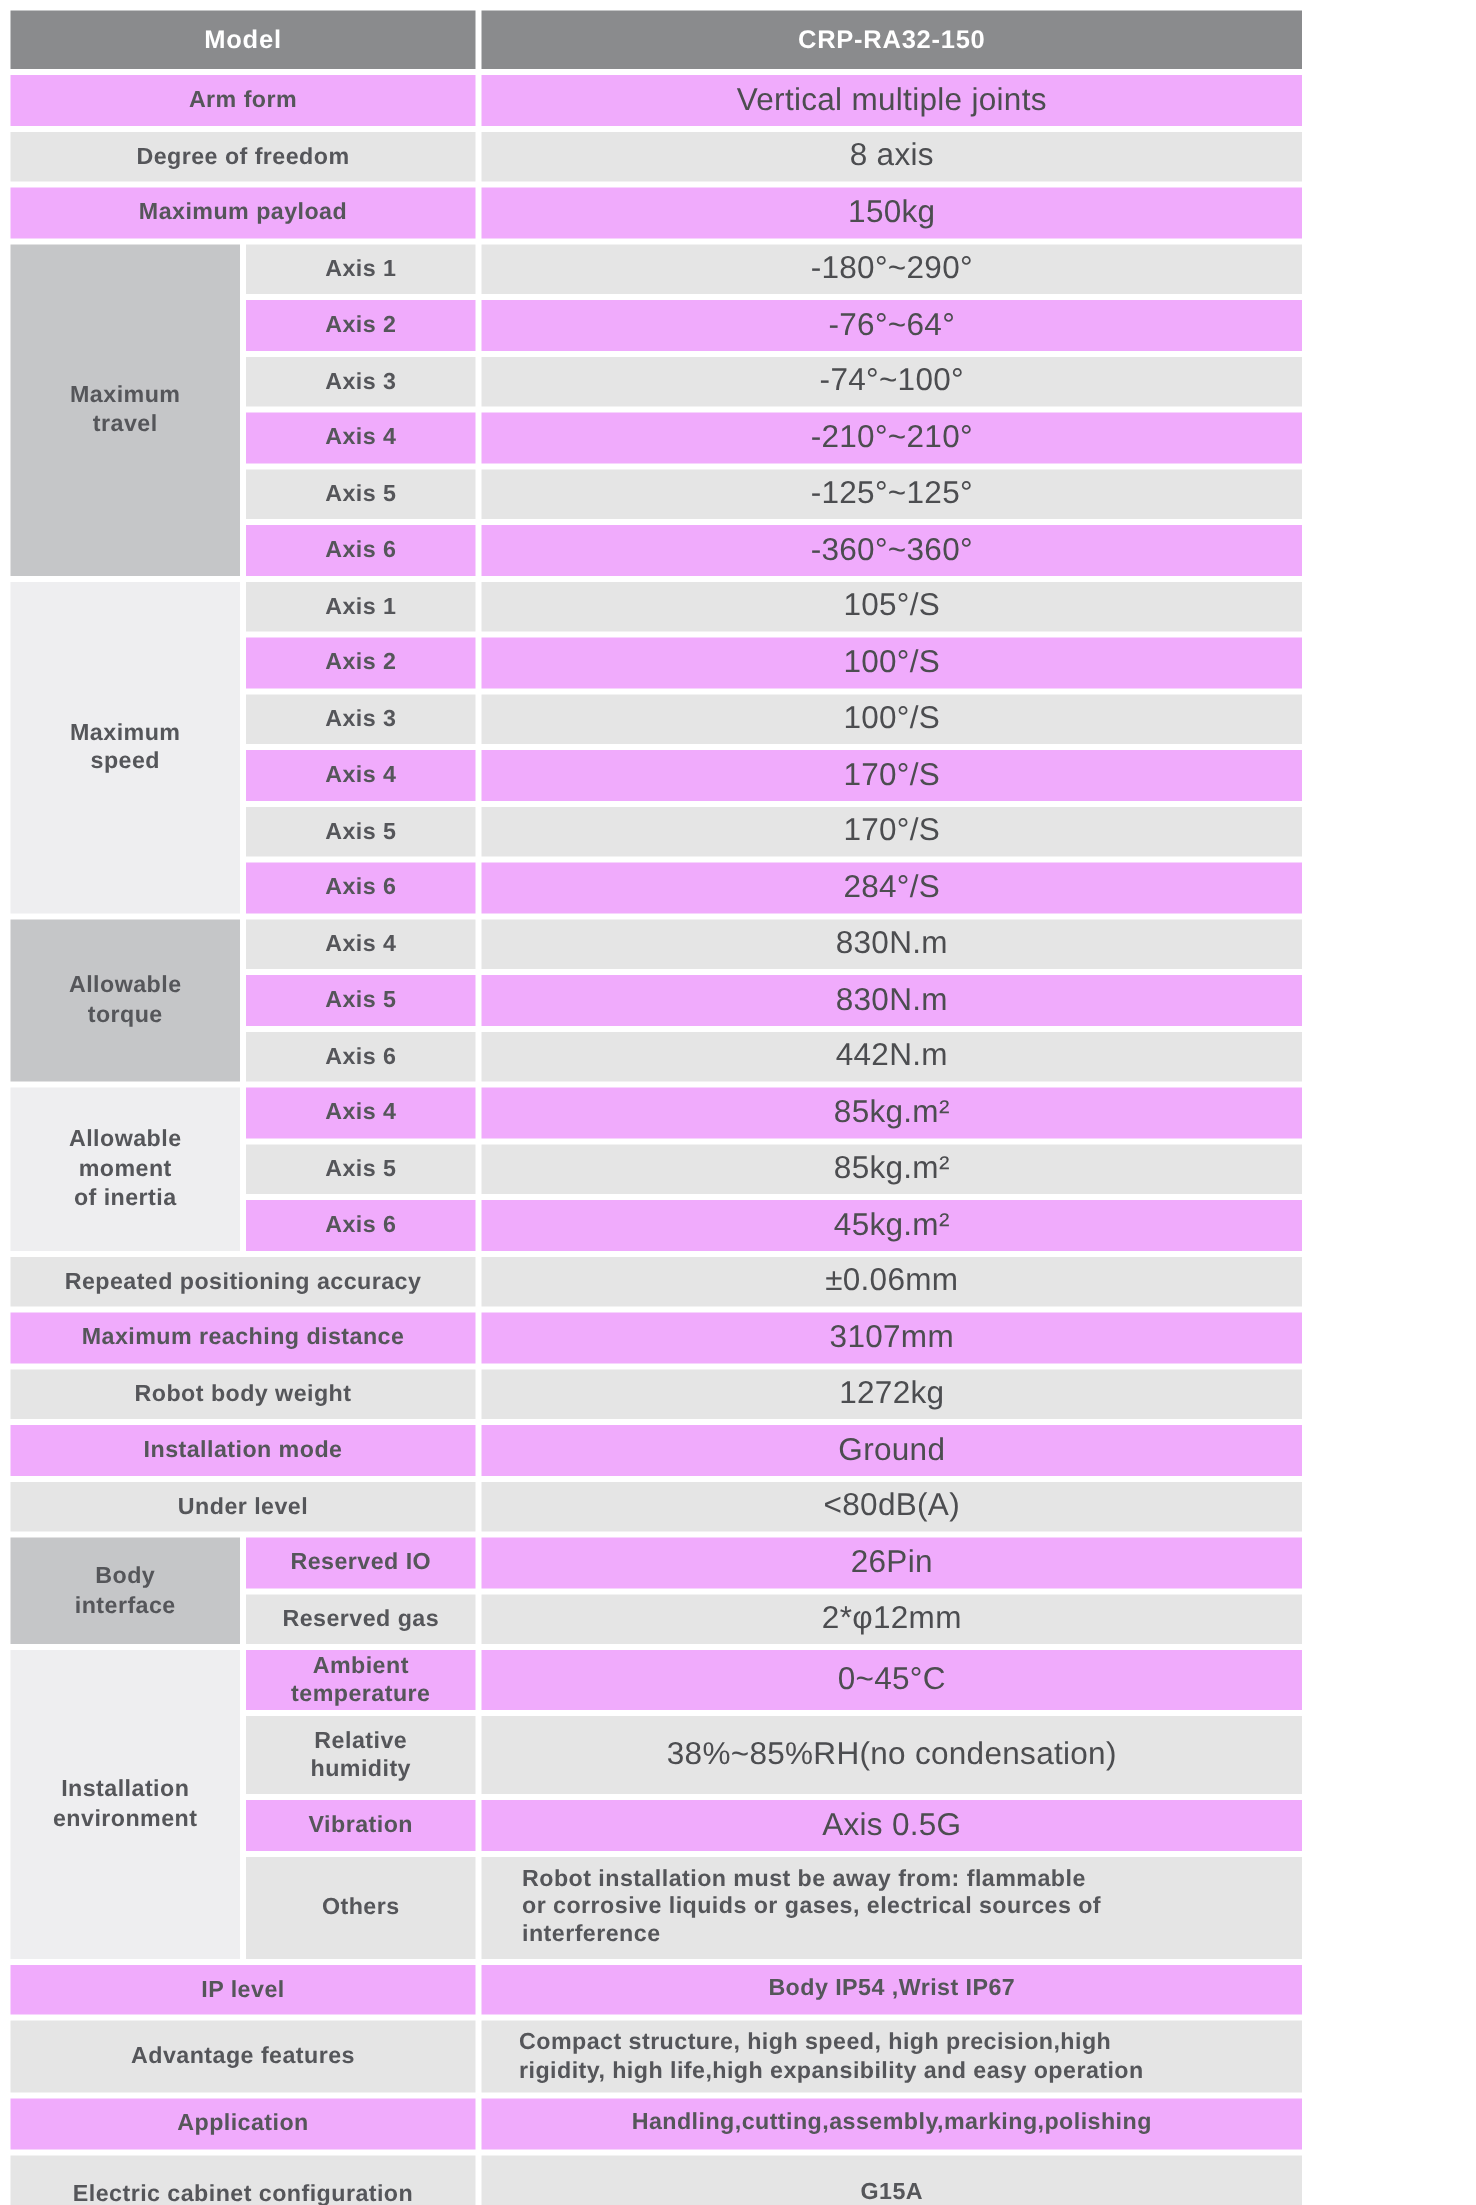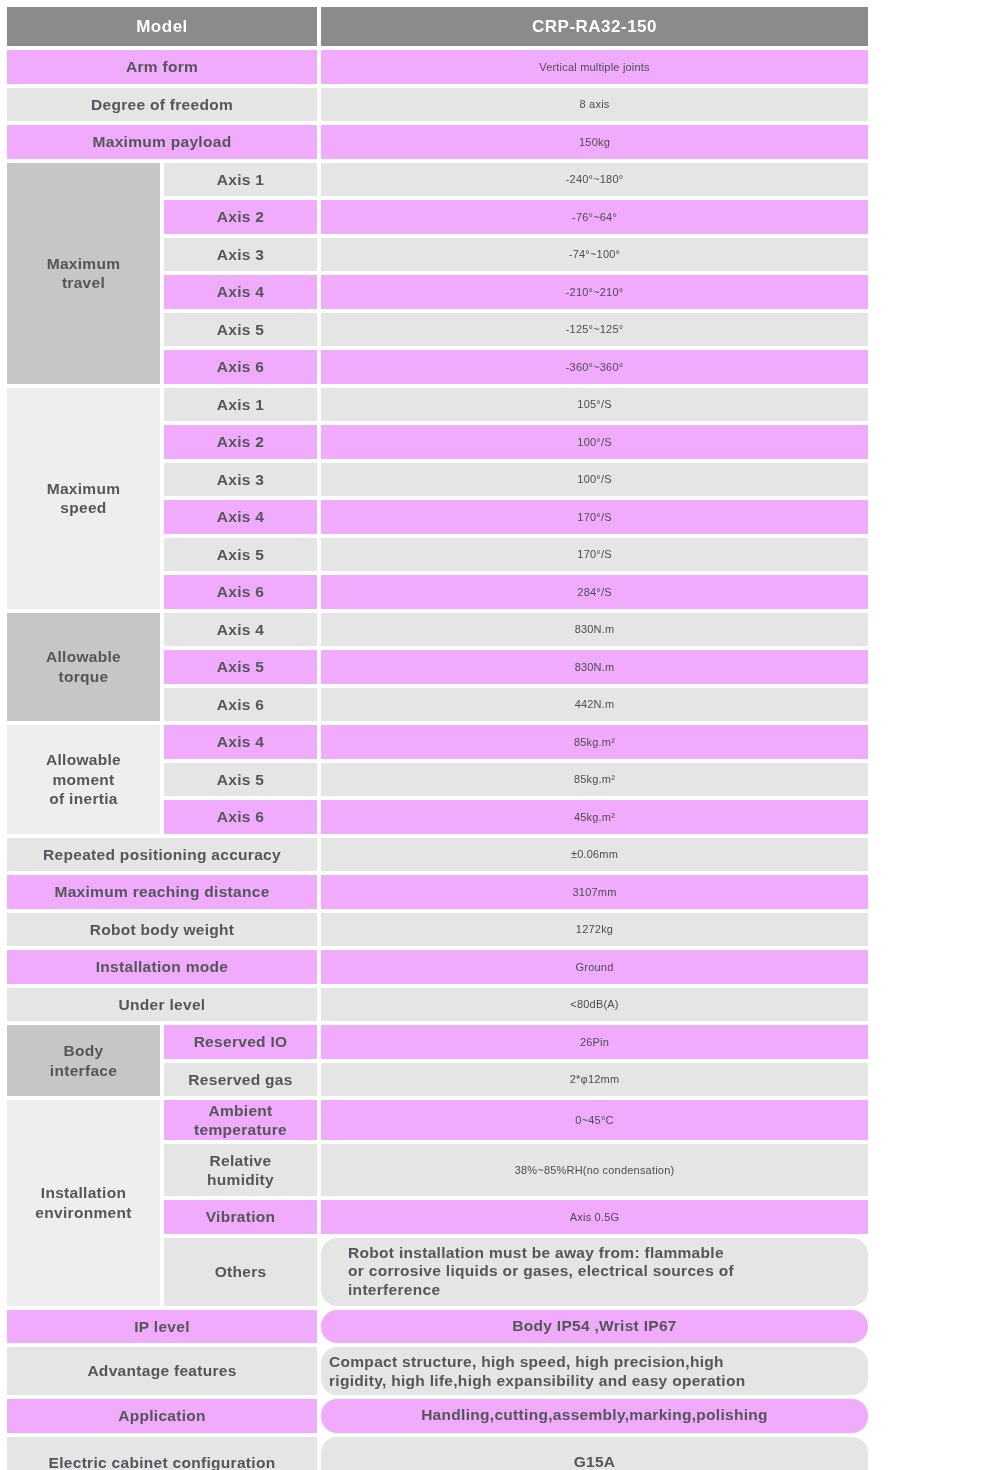--- a/index.html
+++ b/index.html
@@ -31,36 +31,36 @@
     background:#8a8b8d;color:#ffffff;height:39px;
     font-size:17px;font-weight:700;letter-spacing:.5px;
   }
   
   .lbl{
     font-weight:700;color:#55565a;font-size:15.5px;letter-spacing:.3px;
     line-height:1.25;white-space:pre-line;
   }
   
   .val{
-    font-weight:400;color:#4c4d50;font-size:11px;letter-spacing:.2px;
+    font-weight:400;color:#4c4d50;font-size:21px;letter-spacing:.2px;
     white-space:pre-line;
   }
   
   .valb{
     font-weight:700;color:#55565a;font-size:15.5px;letter-spacing:.3px;
-    white-space:pre-line;line-height:1.22;border-radius:16px;
+    white-space:pre-line;line-height:1.22;
   }
   
   tr.h40 td{height:40px;}
   tr.h36 td{height:52px;}
   tr.h48 td{height:48px;}
   tr.h68 td{height:68px;}
   
   td.left-pad{text-align:left;padding-left:27px;padding-right:6px;line-height:1.18;}
-  td.left-pad-sm{text-align:left;padding-left:8px;padding-right:4px;line-height:1.25;}
+  td.left-pad-sm{text-align:left;padding-left:25px;padding-right:4px;line-height:1.25;}
 </style>
 </head>
 <body>
 
 <table class="spec">
   <colgroup>
       <col class="c1">
       <col class="c2">
       <col class="c3">
     </colgroup>
@@ -81,21 +81,21 @@
   </tr>
   <tr>
     <td colspan="2" class="w lbl">Maximum payload</td>
     <td class="w val">150kg</td>
   </tr>
 
   <tr>
     <td rowspan="6" class="gd lbl">Maximum
 travel</td>
     <td class="g lbl">Axis 1</td>
-    <td class="g val">-240°~180°</td>
+    <td class="g val">-180°~290°</td>
   </tr>
   <tr>
     <td class="w lbl">Axis 2</td>
     <td class="w val">-76°~64°</td>
   </tr>
   <tr>
     <td class="g lbl">Axis 3</td>
     <td class="g val">-74°~100°</td>
   </tr>
   <tr>

